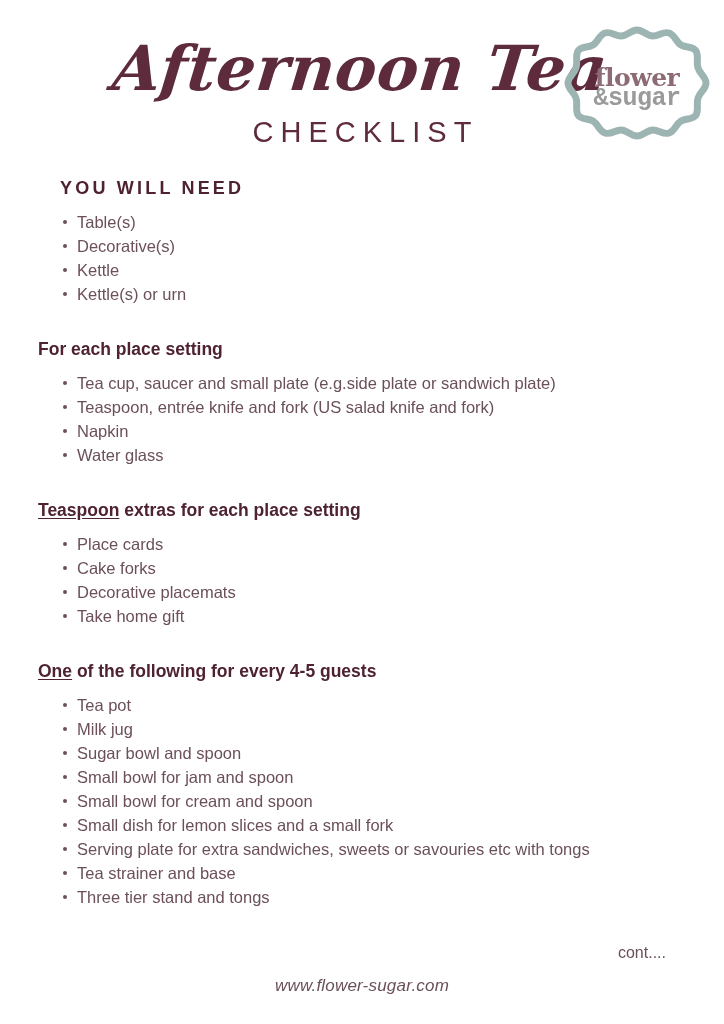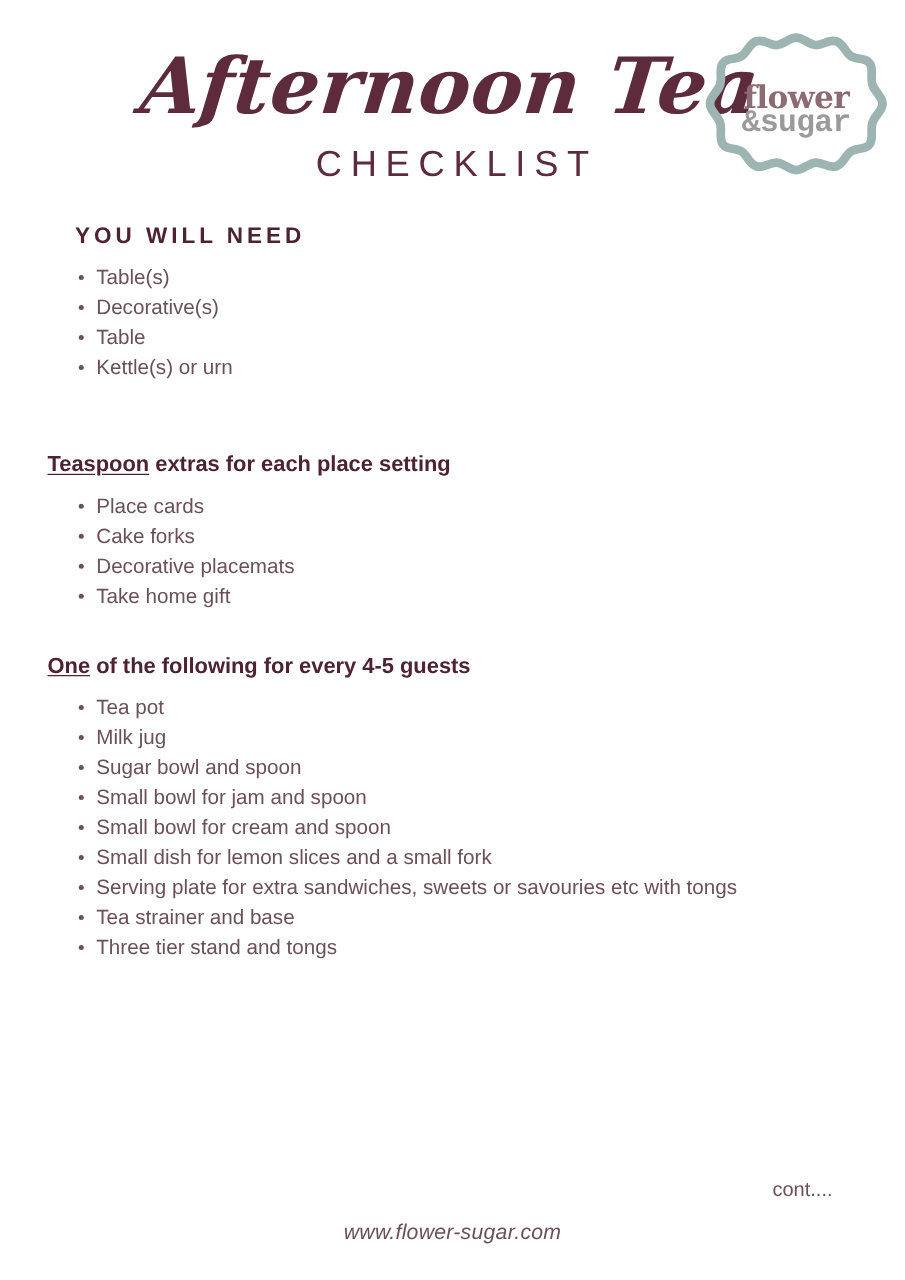--- a/index.html
+++ b/index.html
@@ -203,25 +203,34 @@
   </div>
 </div>
 
 <div class="content">
   <div id="sections-root">
       <div class="section">
         <div class="section-heading spaced">YOU WILL NEED</div>
         <ul class="items">
           <li>Table(s)</li>
           <li>Decorative(s)</li>
-          <li>Table</li>
+          <li>Kettle</li>
           <li>Kettle(s) or urn</li>
         </ul>
       </div>
       <div class="gap"></div>
+      <div class="section">
+        <div class="section-heading">For each place setting</div>
+        <ul class="items">
+          <li>Tea cup, saucer and small plate (e.g.side plate or sandwich plate)</li>
+          <li>Teaspoon, entrée knife and fork (US salad knife and fork)</li>
+          <li>Napkin</li>
+          <li>Water glass</li>
+        </ul>
+      </div>
       <div class="gap"></div>
       <div class="section">
         <div class="section-heading"><u>Teaspoon</u><span> extras for each place setting</span></div>
         <ul class="items">
           <li>Place cards</li>
           <li>Cake forks</li>
           <li>Decorative placemats</li>
           <li>Take home gift</li>
         </ul>
       </div>

